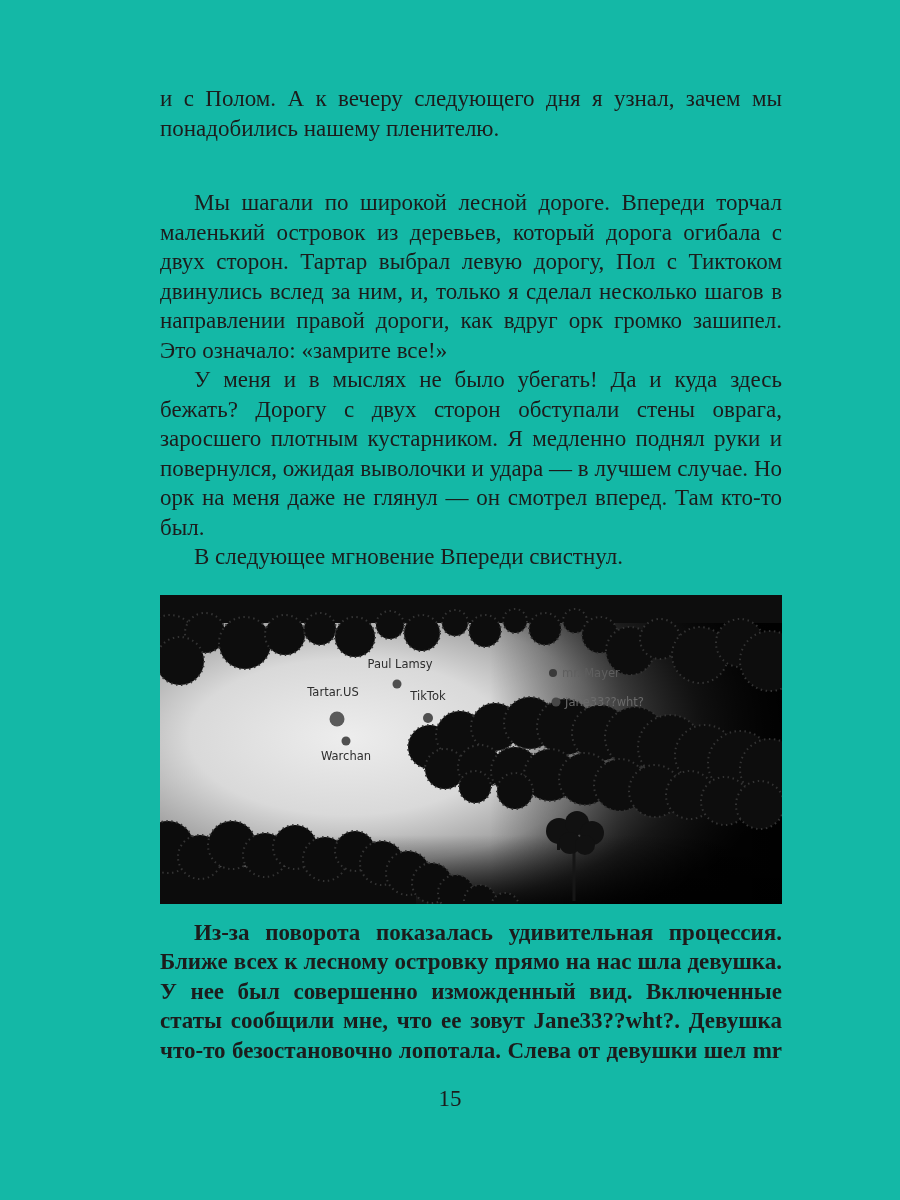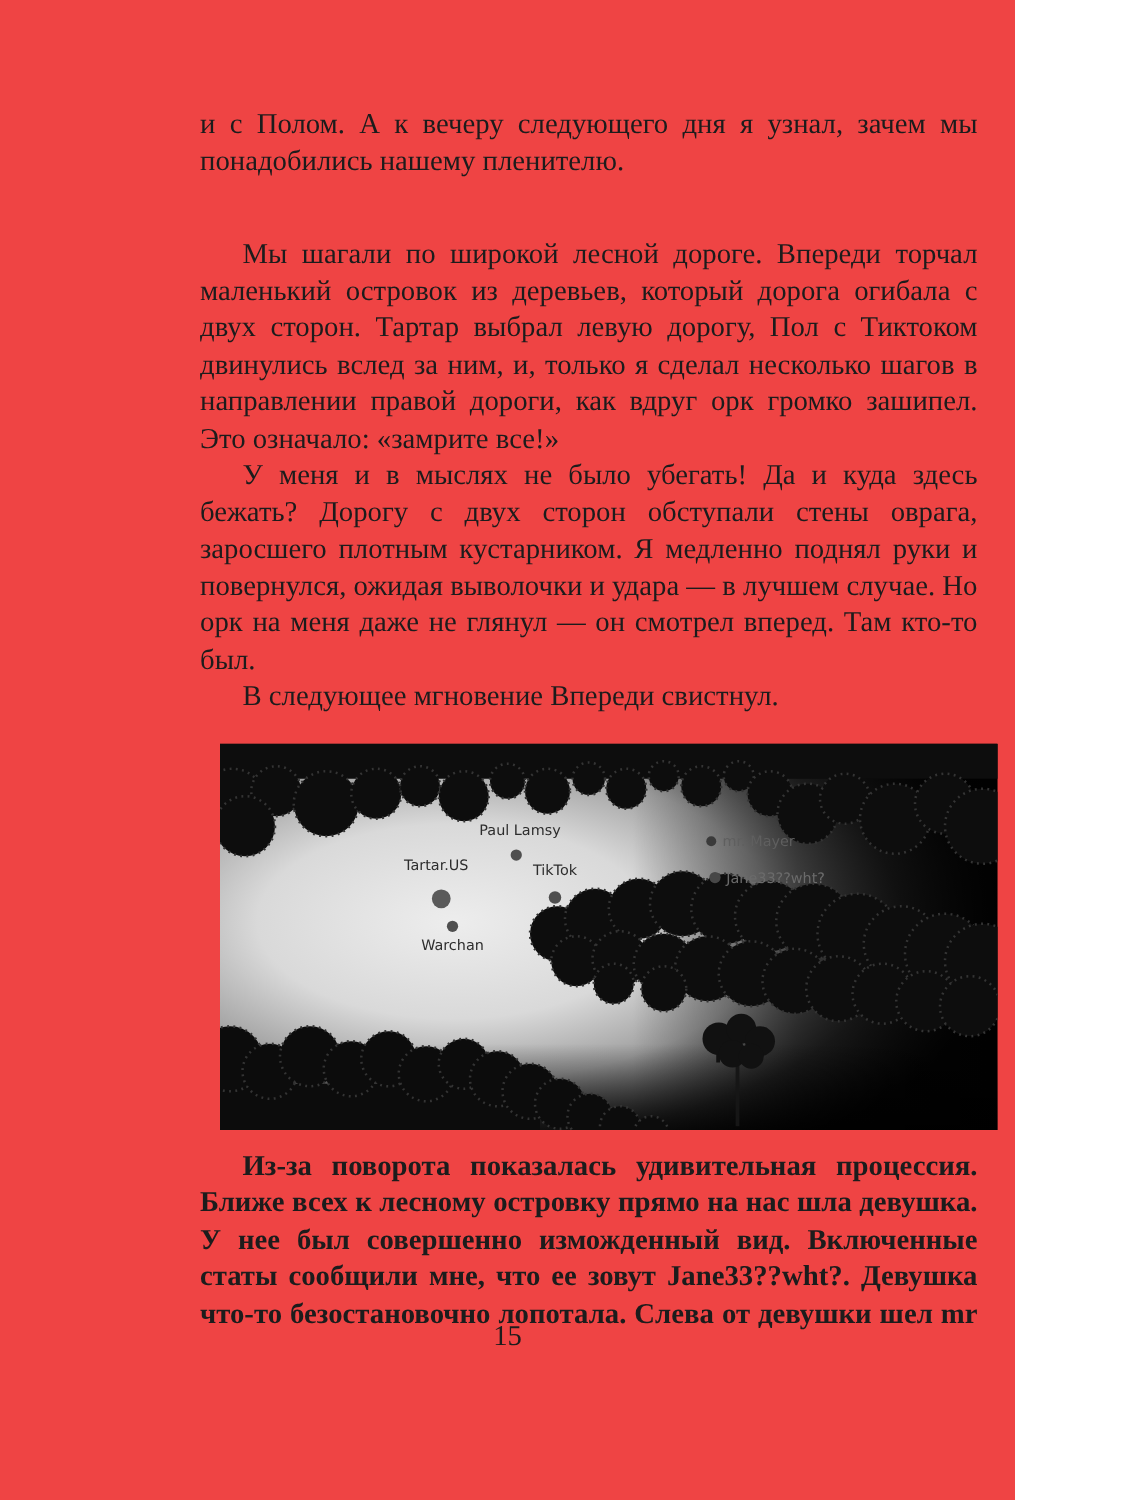--- a/index.html
+++ b/index.html
@@ -4,50 +4,50 @@
 <style>
   * { box-sizing: border-box; }
   html, body { margin: 0; padding: 0; }
   body {
     width: 900px; height: 1200px;
     background: #ffffff;
     font-family: "Liberation Serif", serif;
   }
   .page {
     position: relative;
-    width: 812px; height: 1200px;
-    background: #ef4444;
+    width: 900px; height: 1200px;
+    background: #14b8a6;
     overflow: hidden;
   }
   .text-block {
     position: absolute;
     left: 160px; top: 84px;
     width: 622px;
   }
   .para {
     margin: 0;
     font-size: 23px;
     line-height: 29.5px;
     text-align: justify;
     color: #1c1c1c;
     hyphens: auto;
     -webkit-hyphens: auto;
   }
   .para.indent { text-indent: 34px; }
   .para.gap-before { margin-top: 45px; }
   .para.fill-last { text-align-last: justify; font-weight: bold; }
   figure.illustration {
-    margin: 23px 0 14px 16px;
+    margin: 23px 0 14px 0;
     width: 622px;
     padding: 0;
   }
   figure.illustration svg { display: block; }
   .page-number {
     position: absolute;
-    top: 1056px; left: 0;
+    top: 1086px; left: 0;
     width: 100%;
     text-align: center;
     font-size: 23px;
     color: #1c1c1c;
   }
 </style>
 </head>
 <body>
 
 <div class="page">

